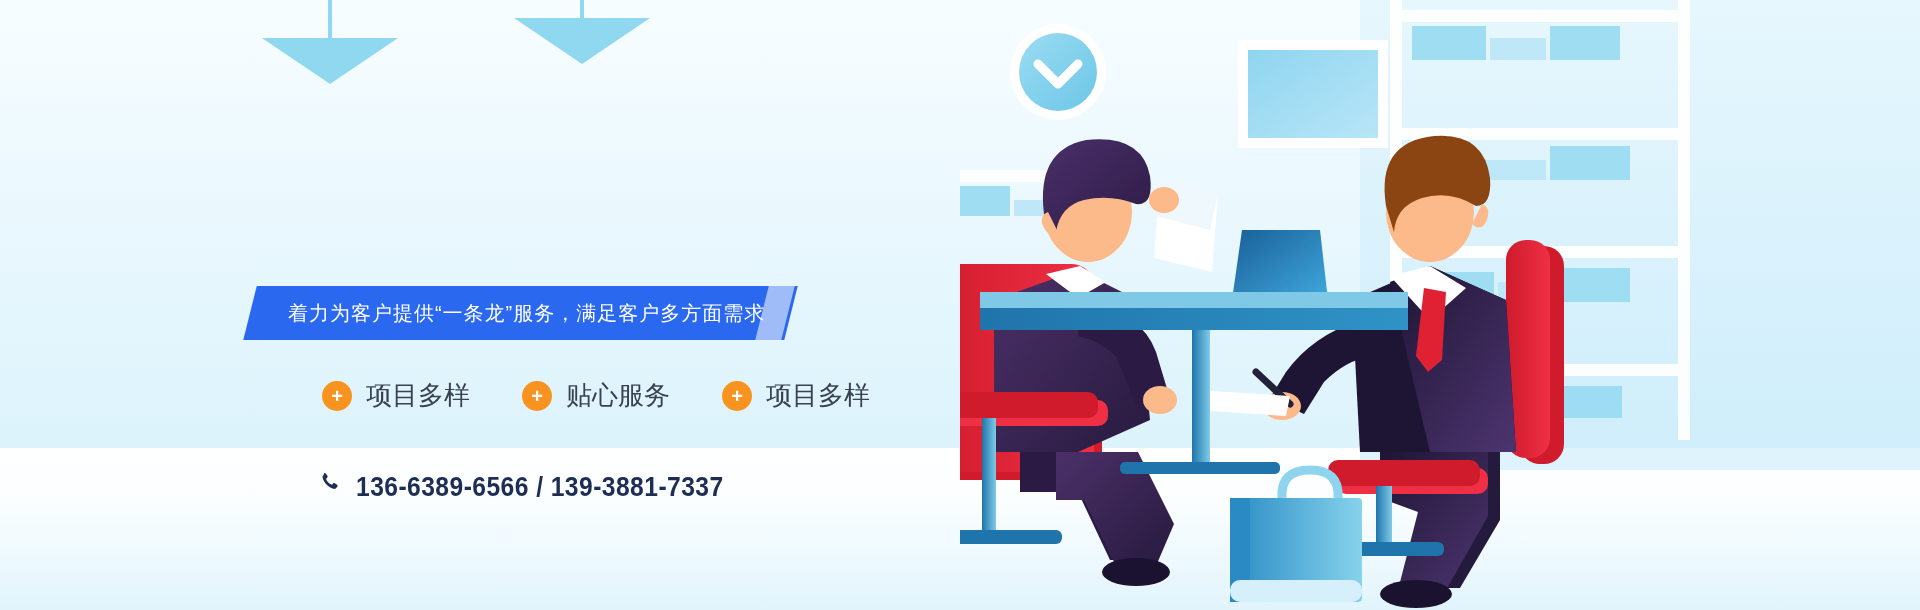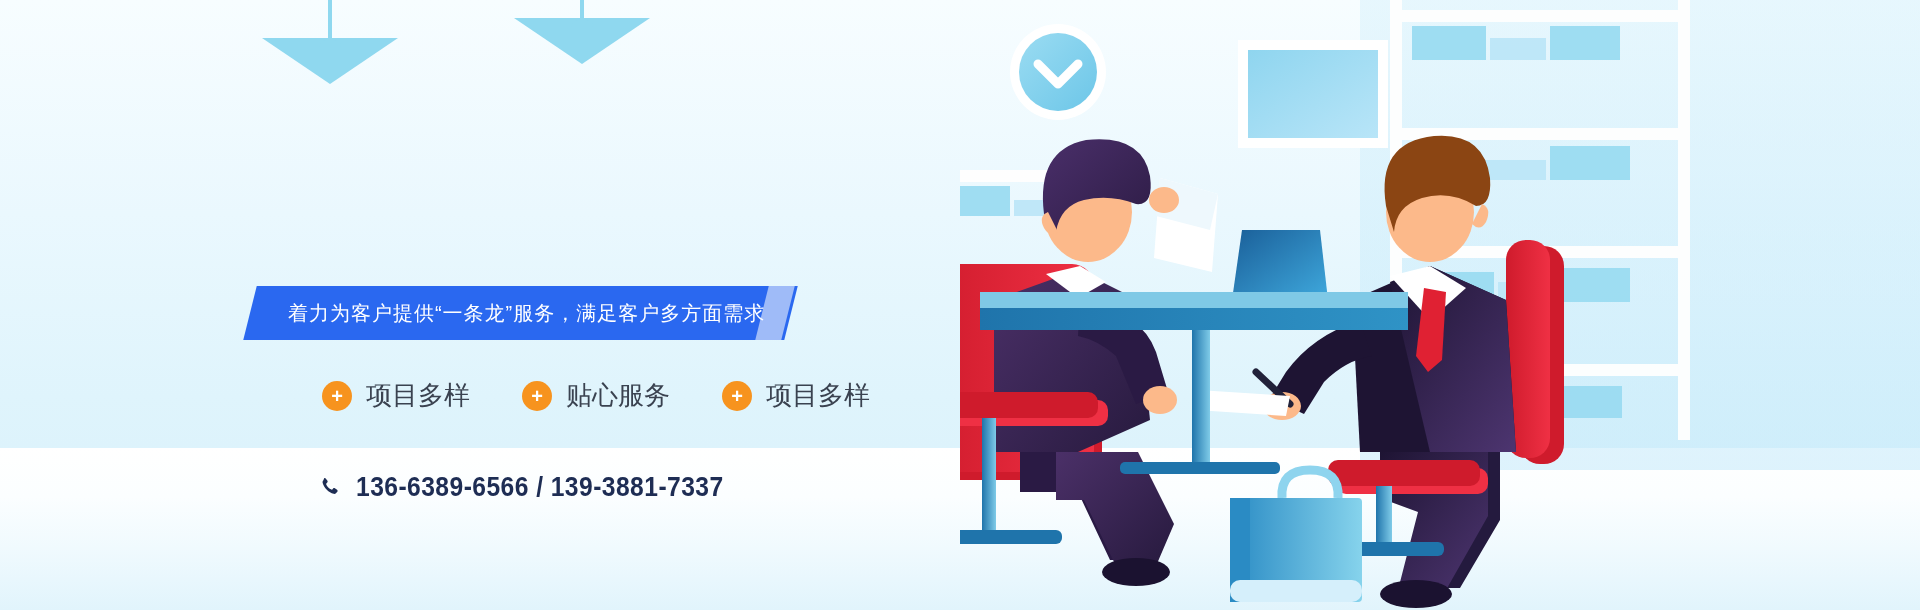--- a/index.html
+++ b/index.html
@@ -65,21 +65,21 @@
 
   .features { position:absolute; left:322px; top:378px; display:flex; align-items:center; gap:52px; }
   .feature { display:flex; align-items:center; gap:14px; }
   .plus-badge {
     width:30px; height:30px; border-radius:50%; background:#f7931e;
     display:flex; align-items:center; justify-content:center;
     color:#fff; font-size:20px; font-weight:bold; line-height:1;
   }
   .feature-label { color:#3a4250; font-size:26px; white-space:nowrap; }
 
-  .phone-row { position:absolute; left:318px; top:471px; display:flex; align-items:center; gap:16px; }
+  .phone-row { position:absolute; left:318px; top:471px; display:flex; gap:16px; }
   .phone-icon { width:22px; height:22px; color:#1e2d54; display:block; }
   .phone-num {
     color:#1e2d54; font-size:28px; font-weight:bold;
     letter-spacing:0.5px; transform:scaleX(0.88); transform-origin:left center; white-space:nowrap;
   }
 
   
   .illo { position:absolute; left:960px; top:0; width:960px; height:610px; }
   .illo svg { display:block; width:960px; height:610px; }
 </style>

